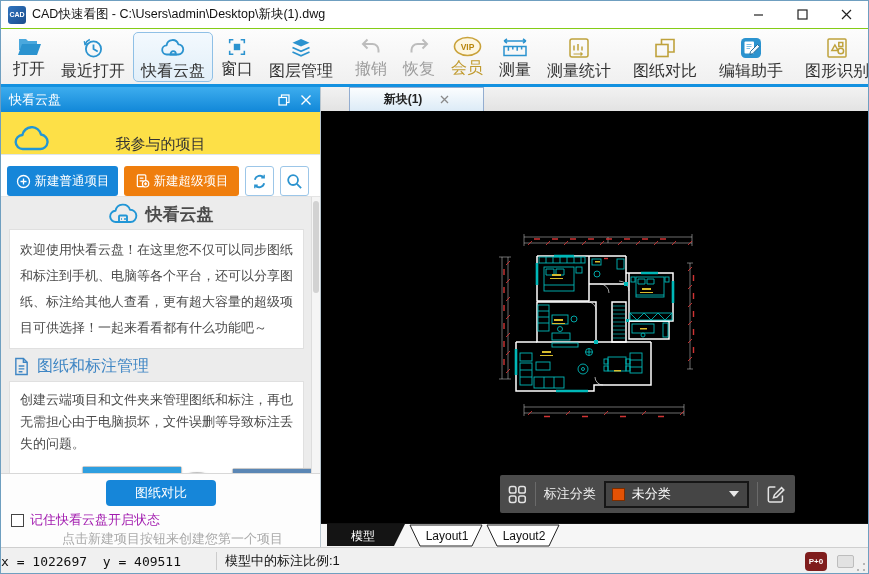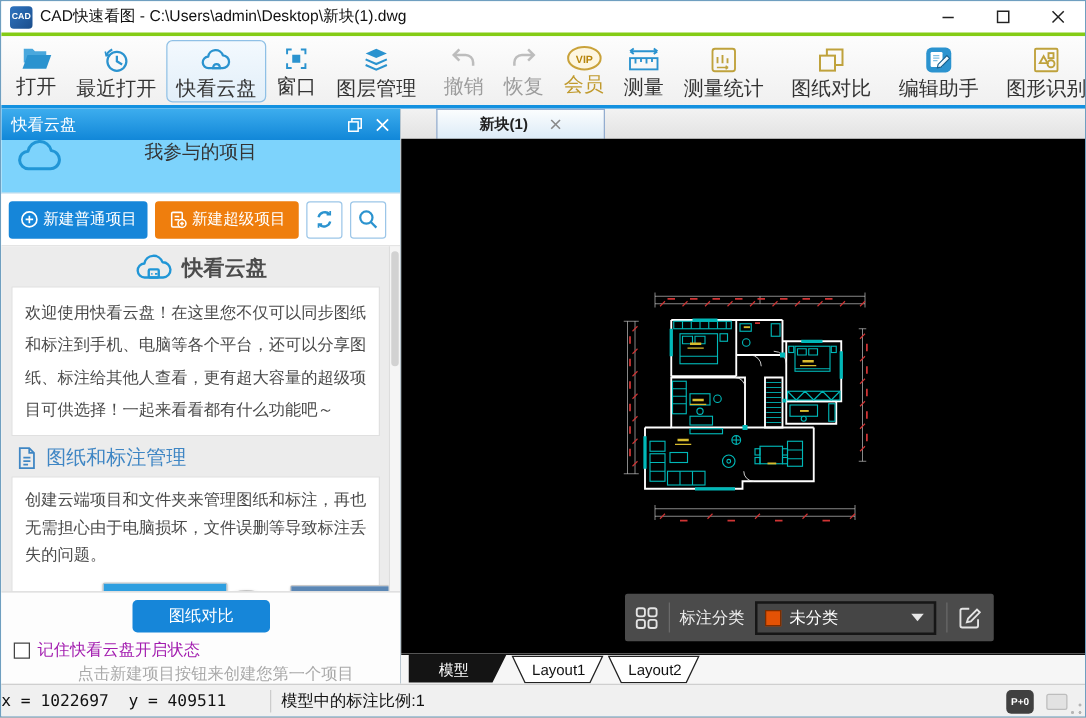--- a/index.html
+++ b/index.html
@@ -4,21 +4,21 @@
 <style>
   * { margin:0; padding:0; box-sizing:border-box; }
   html,body { background:#888; }
   .app {
     position:relative; width:869px; height:574px; overflow:hidden;
     font-family:"Liberation Sans", sans-serif; background:#fff;
     border:1px solid #6f9fc0;
   }
   
   .titlebar { position:absolute; left:0; top:0; width:100%; height:28px; background:#ffffff;
-    display:flex; align-items:center; border-bottom:3px solid #84cc16; }
+    display:flex; align-items:center; border-bottom:1px solid #84cc16; }
   .app-icon { width:18px; height:18px; margin:0 6px 0 7px; border-radius:3px;
     background:linear-gradient(135deg,#2f74c0,#1b4e8c); color:#fff; font-size:7px; font-weight:bold;
     display:flex; align-items:center; justify-content:center; }
   .title-text { font-size:12.5px; color:#111; }
   .win-controls { margin-left:auto; display:flex; height:100%; }
   .win-btn { width:44px; height:100%; display:flex; align-items:center; justify-content:center; cursor:default; }
   .win-btn svg { display:block; }
   
   .toolbar { position:absolute; left:0; top:28px; width:100%; height:58px;
     background:linear-gradient(#fdfdfd,#f0f0f0); border-bottom:3px solid #1391e0;
@@ -34,26 +34,26 @@
   .overflow { margin-left:auto; align-self:center; font-size:14px; font-weight:bold; color:#444; padding:0 8px; }
   
   .panel { position:absolute; left:0; top:86px; width:320px; height:460px; background:#fff;
     border-right:1px solid #b9c6cf; }
   .work { position:absolute; left:320px; top:86px; width:549px; height:460px; }
   
   .p-header { position:absolute; left:0; top:0; width:100%; height:25px;
     background:linear-gradient(#3dadee,#1187d8); display:flex; align-items:center; padding:0 8px; }
   .p-header .p-title { color:#fff; font-size:13px; }
   .p-hbtns { margin-left:auto; display:flex; gap:10px; align-items:center; }
-  .p-row { position:absolute; left:0; top:25px; width:100%; height:43px; background:#7dd3fc;
-    border-bottom:1px solid #dfe5ea; display:flex; align-items:flex-start; }
+  .p-row { position:absolute; left:0; top:25px; width:100%; height:43px; background:#fde047;
+    border-bottom:1px solid #dfe5ea; display:flex; align-items:flex-end; }
   .p-row .big-cloud { margin-left:12px; }
   .p-row .p-projects { position:absolute; left:0; width:100%; text-align:center; font-size:15px; color:#333; }
   .p-btnrow { position:absolute; left:0; top:68px; width:100%; height:42px; background:#fff;
-    display:flex; align-items:center; padding:0 6px; gap:6px; border-bottom:1px solid #e4e4e4; }
+    display:flex; align-items:flex-end; padding:0 6px; gap:6px; border-bottom:1px solid #e4e4e4; }
   .btn-blue { height:30px; width:111px; background:#1686d9; color:#fff; border:none; border-radius:3px;
     font-size:12.5px; display:flex; align-items:center; justify-content:center; gap:4px; font-family:inherit; }
   .btn-orange { height:30px; width:115px; background:#ef7e0d; color:#fff; border:none; border-radius:3px;
     font-size:12.5px; display:flex; align-items:center; justify-content:center; gap:4px; font-family:inherit; }
   .btn-ico { height:30px; width:29px; background:#fff; border:1px solid #9cc6e8; border-radius:3px;
     display:flex; align-items:center; justify-content:center; }
   .p-content { position:absolute; left:0; top:110px; width:100%; height:276px; background:#ececec; overflow:hidden; }
   .intro-head { height:30px; display:flex; align-items:center; justify-content:center; gap:8px; margin-top:2px; }
   .intro-head .ih-text { font-size:17px; font-weight:bold; color:#4c4c4c; }
   .card { background:#fff; border:1px solid #e0e0e0; margin:0 16px 0 8px; padding:7px 10px; }
@@ -99,21 +99,21 @@
     border-top:6px solid #e8e8e8; margin-right:8px; }
   .layouts { position:absolute; left:0; top:436px; width:100%; height:24px; background:#f6f6f6; border-top:1px solid #111; }
   
   .statusbar { position:absolute; left:0; top:546px; width:100%; height:27px; background:#f0f0f0;
     border-top:1px solid #cfcfcf; display:flex; align-items:center; }
   .sb-coords { font-family:"DejaVu Sans Mono", monospace; font-size:13px; color:#111;
     padding-left:0; width:215px; white-space:pre; }
   .sb-sep { width:1px; height:18px; background:#cccccc; }
   .sb-scale { font-size:13px; color:#111; padding-left:8px; }
   .sb-right { margin-left:auto; display:flex; align-items:center; gap:10px; padding-right:14px; }
-  .p0 { width:22px; height:19px; background:#404040; border-radius:4px; color:#fff; font-size:8px; font-weight:bold;
+  .p0 { width:22px; height:19px; background:#7f1d1d; border-radius:4px; color:#fff; font-size:8px; font-weight:bold;
     display:flex; align-items:center; justify-content:center; }
   .mon { width:17px; height:13px; background:#e2e2e2; border:1px solid #bdbdbd; border-radius:2px; }
   .grip { position:absolute; right:2px; bottom:2px; width:10px; height:10px;
     background:
       radial-gradient(circle at 8px 2px,#b5b5b5 1px,transparent 1.4px),
       radial-gradient(circle at 8px 8px,#b5b5b5 1px,transparent 1.4px),
       radial-gradient(circle at 2px 8px,#b5b5b5 1px,transparent 1.4px); }
 </style>
 </head>
 <body>

